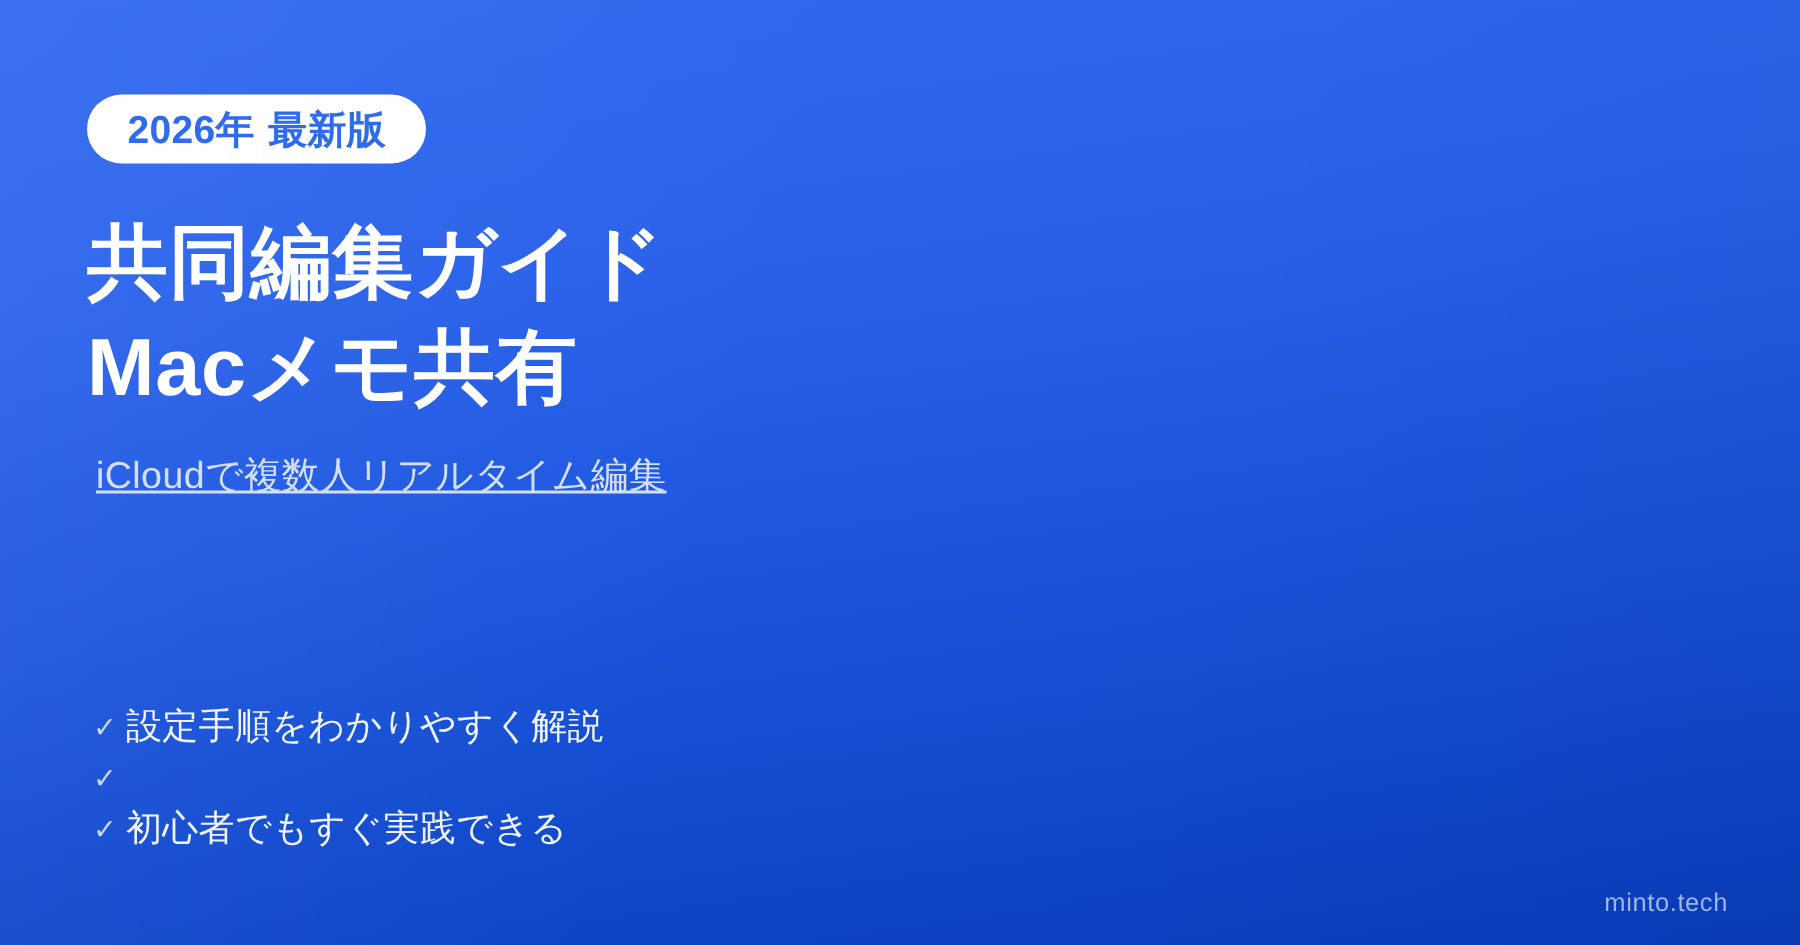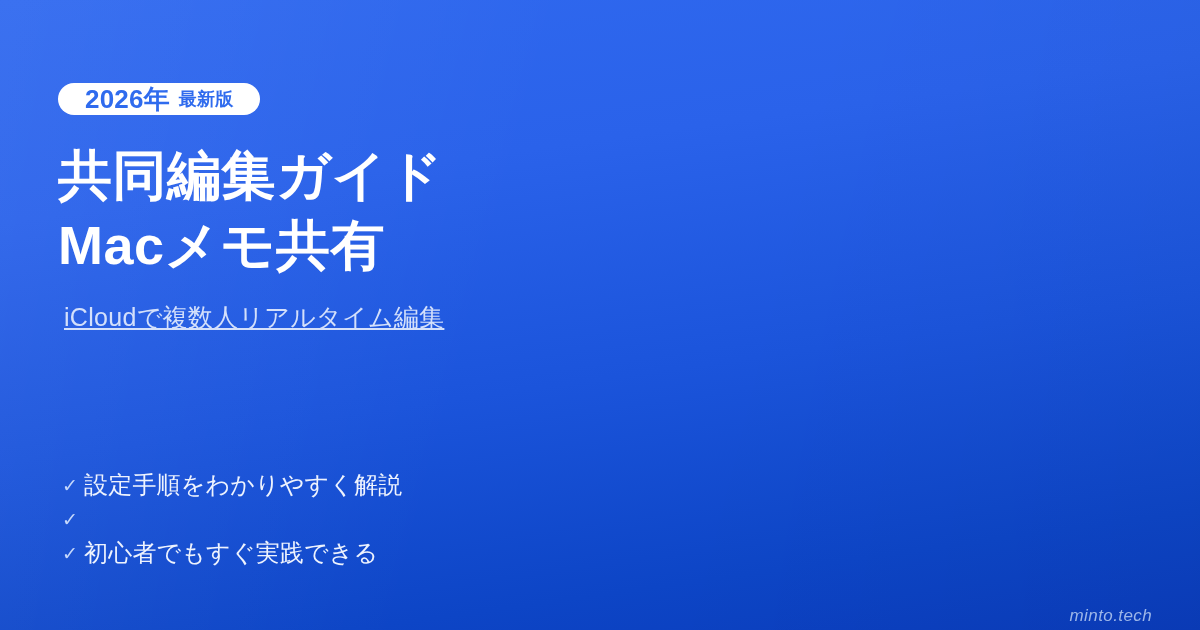--- a/index.html
+++ b/index.html
@@ -37,41 +37,40 @@
     top: 0;
     width: 1094px;
     height: 630px;
   }
 
   
   .badge {
     position: absolute;
     left: 0;
     top: 63px;
-    height: 32px;
+    height: 46px;
     display: inline-flex;
     align-items: center;
     gap: 9px;
     padding: 0 27px;
     background: #ffffff;
     border-radius: 999px;
     box-sizing: border-box;
     white-space: nowrap;
-    margin-top: 20px;
   }
   .badge-year {
     color: #2f6bee;
     font-size: 26px;
     font-weight: bold;
     letter-spacing: 0.2px;
     line-height: 1;
   }
   .badge-label {
     color: #2f6bee;
-    font-size: 18px;
+    font-size: 26px;
     font-weight: bold;
     letter-spacing: 0.2px;
     line-height: 1;
   }
 
   
   .title {
     position: absolute;
     left: 0;
     top: 140px;
@@ -128,27 +127,26 @@
     font-size: 24px;
     font-weight: normal;
     letter-spacing: 0.2px;
     line-height: 1;
   }
 
   
   .footer {
     position: absolute;
     right: 48px;
-    bottom: 6px;
+    bottom: 20px;
     color: #9db6e8;
     font-size: 17px;
     font-weight: normal;
     letter-spacing: 0.4px;
     line-height: 1;
-    font-style: italic;
   }
 </style>
 </head>
 <body>
 
 <div class="og-card">
   <div class="sheen"></div>
 
   <div class="content">
 

